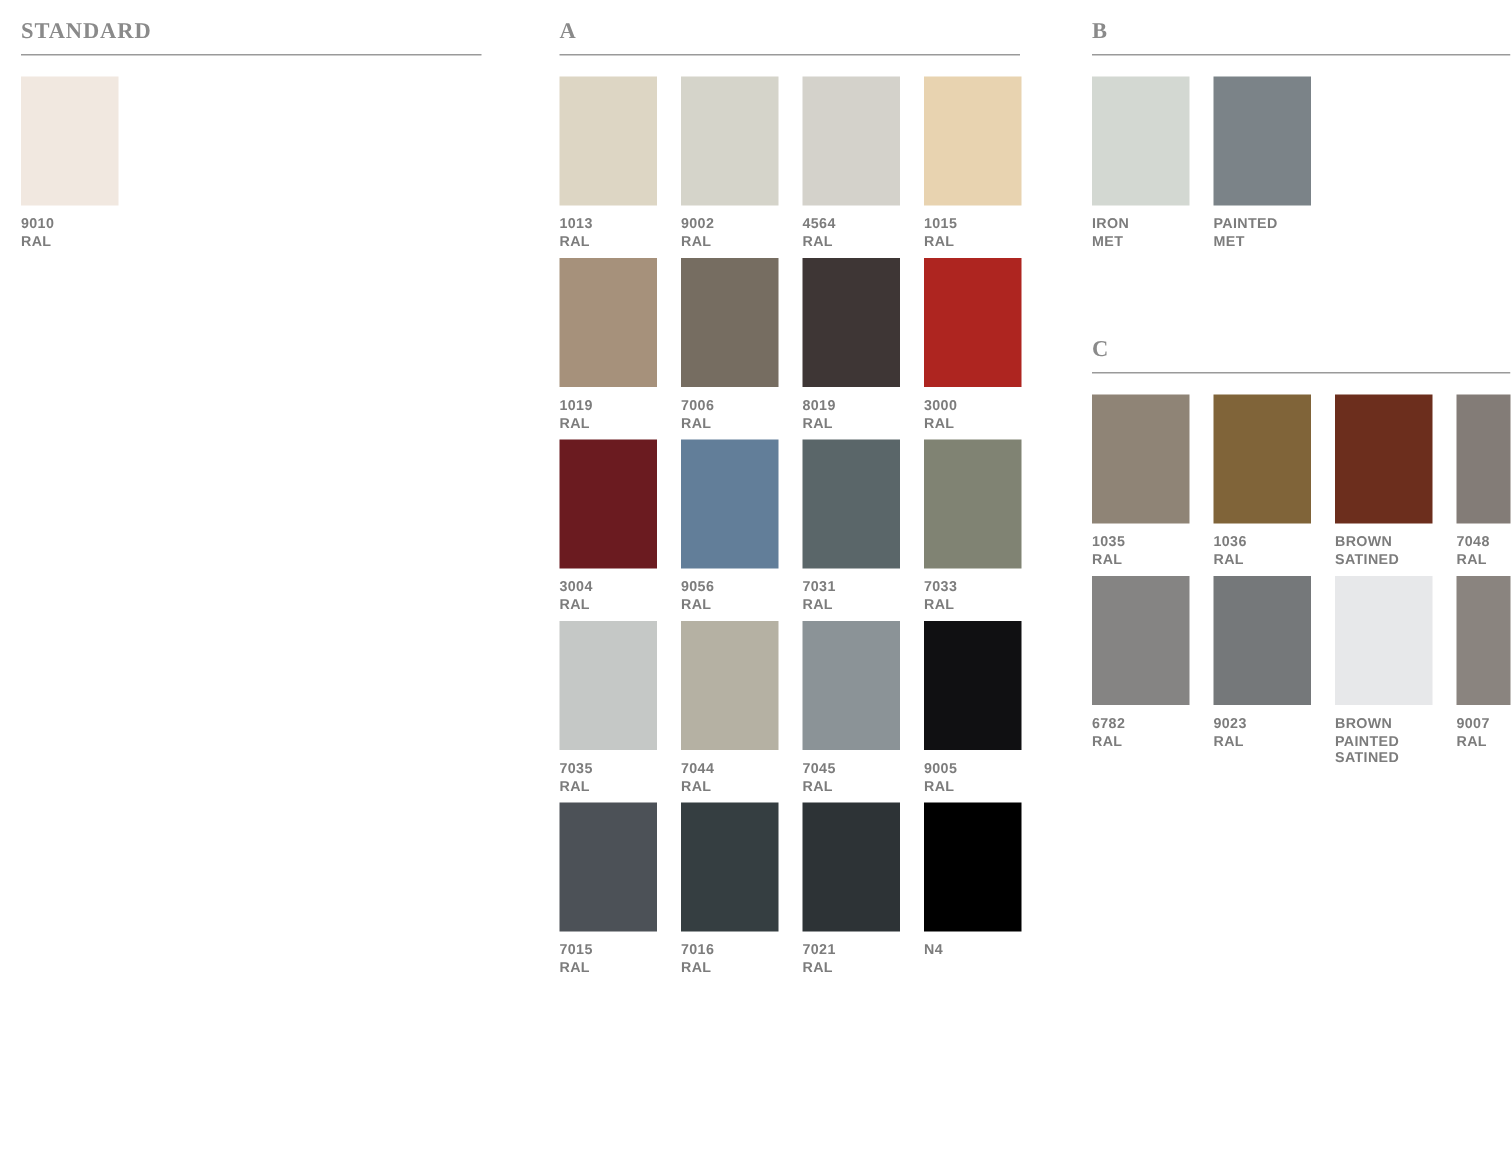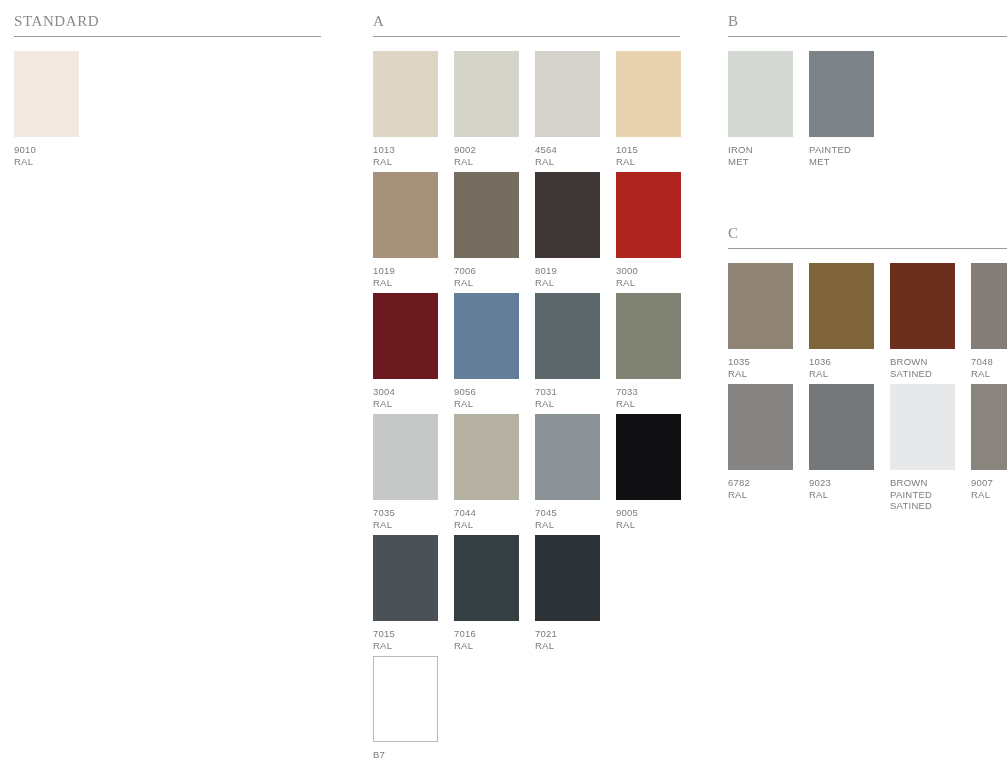--- a/index.html
+++ b/index.html
@@ -27,20 +27,21 @@
     position: absolute;
     top: 0;
   }
   .col-standard { left: 14px;  width: 307px; }
   .col-a        { left: 373px; width: 307px; }
   .col-bc       { left: 728px; width: 279px; }
 
   
   .section {
     margin-bottom: 0;
+    font-weight: bold;
   }
   .section-title {
     font-family: "Liberation Serif", serif;
     font-size: 15px;
     letter-spacing: 0.6px;
     color: #8a8a8a;
     line-height: 17px;
     padding: 13px 0 6px 0;
     white-space: nowrap;
   }
@@ -214,25 +215,23 @@
             <div class="swatch-cell">
               <div class="swatch-chip" style="background: rgb(53, 62, 65);"></div>
               <div class="swatch-label">7016
 RAL</div>
             </div>
             <div class="swatch-cell">
               <div class="swatch-chip" style="background: rgb(45, 51, 54);"></div>
               <div class="swatch-label">7021
 RAL</div>
             </div>
-          </div>
-          <div class="swatch-row">
-            <div class="swatch-cell">
-              <div class="swatch-chip outlined" style="background: rgb(255, 255, 255);"></div>
-              <div class="swatch-label">B7</div>
+            <div class="swatch-cell">
+              <div class="swatch-chip" style="background: rgb(0, 0, 0);"></div>
+              <div class="swatch-label">N4</div>
             </div>
           </div>
         </div>
     </div>
   </div>
 
   <div class="col col-bc">
     <div class="section">
       <div class="section-title">B</div>
       <div class="section-rule"></div>

